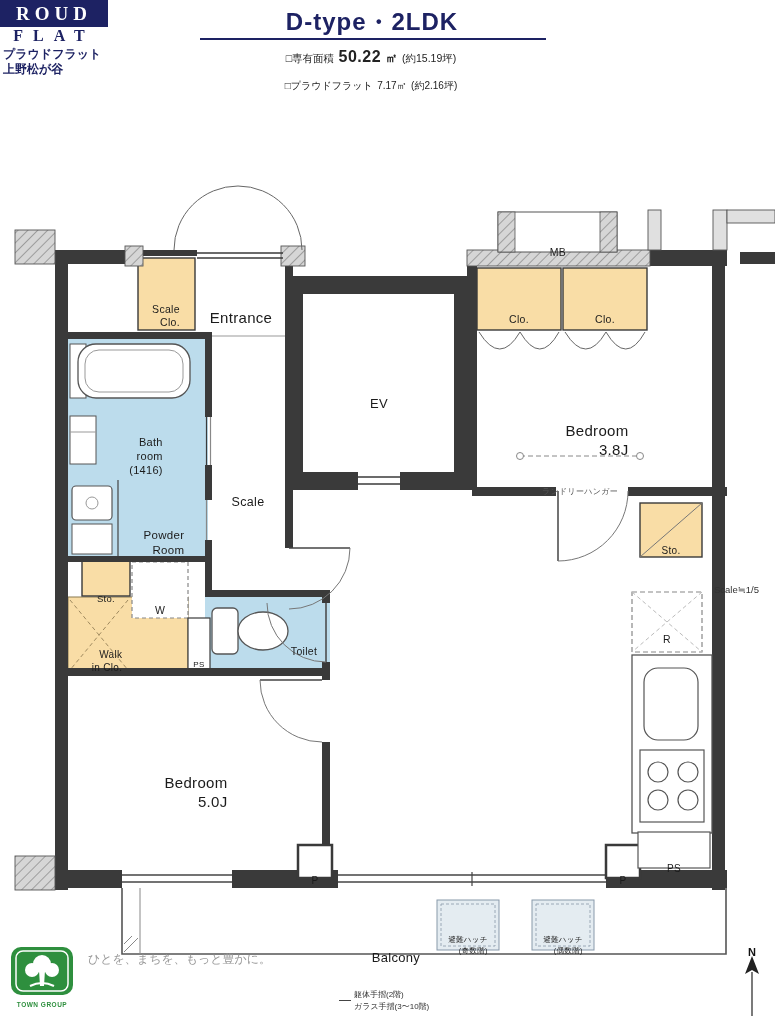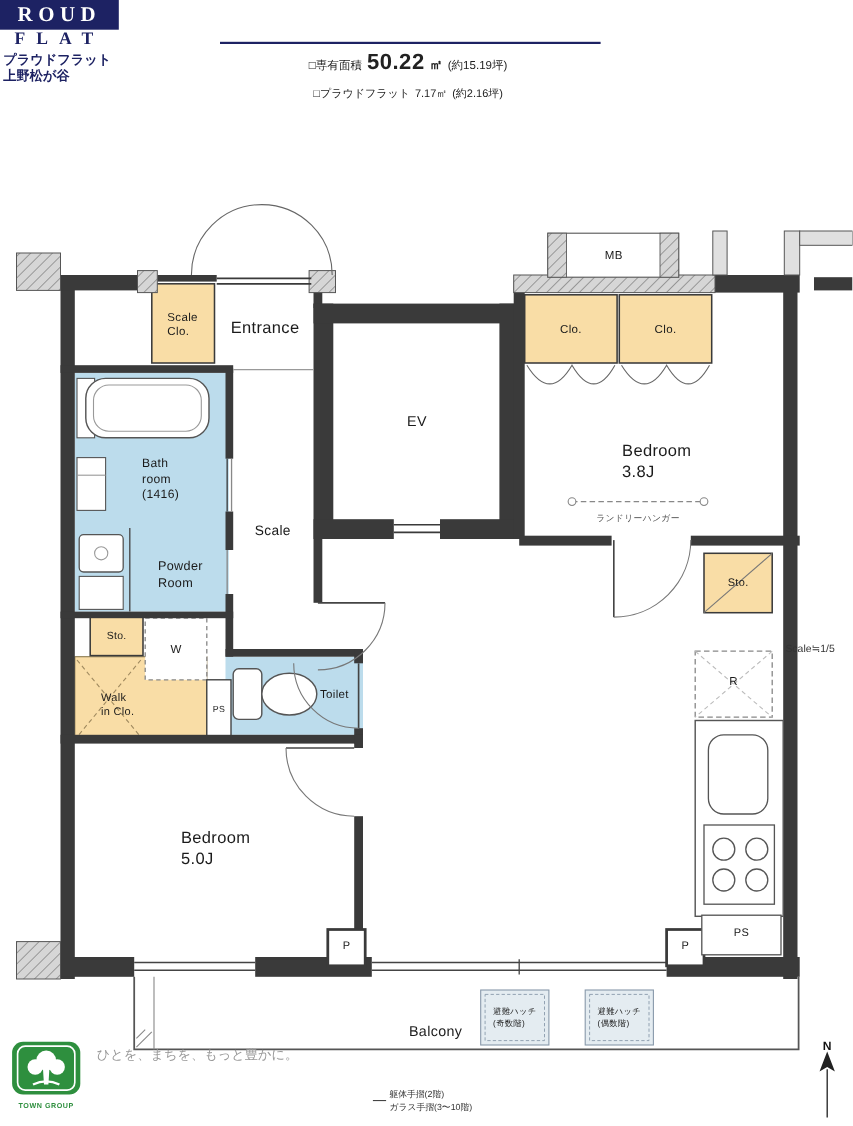--- a/index.html
+++ b/index.html
@@ -1,35 +1,35 @@
 <!DOCTYPE html>
 <html><head>
 <meta charset="utf-8">
 <style>
   html,body{margin:0;padding:0;background:#fff;}
   body{width:775px;height:1024px;overflow:hidden;font-family:"Liberation Sans",sans-serif;}
   .page{position:relative;width:775px;height:990px;background:#fff;}
   svg{position:absolute;left:0;top:0;}
-  .lbl{position:absolute;transform:translate(-50%,-50%);text-align:left;color:#1b1b1b;
-       white-space:pre-line;line-height:1.28;letter-spacing:.3px;z-index:5;}
+  .lbl{position:absolute;transform:translate(-50%,-50%);text-align:right;color:#1b1b1b;
+       white-space:pre-line;line-height:1.28;letter-spacing:.3px;z-index:5;margin-top:20px;}
   .gray{color:#555;}
   
   .brand-box{position:absolute;left:0;top:0;width:108px;height:27px;background:#1d2263;z-index:6;
              color:#fff;font-family:"Liberation Serif",serif;font-size:19px;letter-spacing:5px;
              text-align:center;line-height:27px;font-weight:bold;}
   .brand-flat{position:absolute;left:0;top:27px;width:108px;color:#1d2263;z-index:6;
               font-family:"Liberation Serif",serif;font-size:16px;letter-spacing:10px;
               text-align:center;font-weight:bold;}
   .brand-jp{position:absolute;left:3px;color:#1d2263;font-size:12px;font-weight:bold;z-index:6;}
   .title{position:absolute;left:372px;top:22px;transform:translate(-50%,-50%);color:#1d2263;
          font-size:24px;font-weight:bold;letter-spacing:1px;white-space:nowrap;z-index:6;}
   .title-rule{position:absolute;left:200px;top:38px;width:346px;height:2px;background:#1d2263;z-index:6;}
   .hdr-row{position:absolute;transform:translate(-50%,-50%);white-space:nowrap;color:#222;z-index:6;}
   .a-lbl{font-size:10.5px;}
-  .a-val{font-size:20px;font-weight:bold;letter-spacing:.5px;}
+  .a-val{font-size:16px;font-weight:bold;letter-spacing:.5px;}
   .a-unit{font-size:12px;font-weight:bold;}
   .b-txt{font-size:10px;}
   
   .logo-wrap{position:absolute;left:10px;top:946px;width:64px;z-index:6;}
   .logo-text{width:64px;text-align:center;font-size:6.5px;font-weight:bold;color:#2e8f3e;letter-spacing:.5px;margin-top:1px;}
   .tagline{position:absolute;left:88px;top:951px;font-size:12px;color:#999;z-index:6;}
   .company{position:absolute;left:85px;top:966px;font-size:29px;font-weight:bold;color:#3569cc;letter-spacing:3px;z-index:6;}
   .notes{position:absolute;left:354px;top:989px;font-size:8px;color:#333;line-height:1.55;z-index:6;}
   .note-tick{position:absolute;left:339px;top:1000px;width:12px;border-top:1.2px solid #444;z-index:6;}
   .scale{position:absolute;left:714px;top:584px;font-size:9.5px;color:#333;white-space:nowrap;z-index:6;}
@@ -206,20 +206,21 @@
       <line x1="752" y1="972" x2="752" y2="1016" stroke="#222" stroke-width="1.2"></line>
       <polygon points="752,956 745,974 752,970 759,974" fill="#222"></polygon>
     </g>
   </svg>
 
   <div class="brand-box">ROUD</div>
   <div class="brand-flat">FLAT</div>
   <div class="brand-jp" style="top:46px">プラウドフラット</div>
   <div class="brand-jp" style="top:61px">上野松が谷</div>
 
+  <div class="title">D-type・2LDK</div>
   <div class="title-rule"></div>
 
   <div class="hdr-row" style="left:371px;top:57px">
     <span class="a-lbl">□専有面積</span>
     <span class="a-val">50.22</span>
     <span class="a-unit">㎡</span>
     <span class="a-lbl">(約15.19坪)</span>
   </div>
   <div class="hdr-row" style="left:371px;top:84px">
     <span class="b-txt">□プラウドフラット</span>

